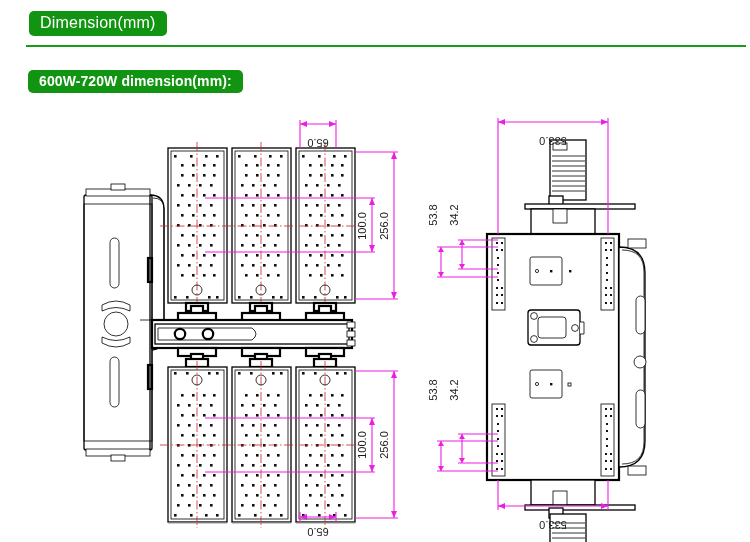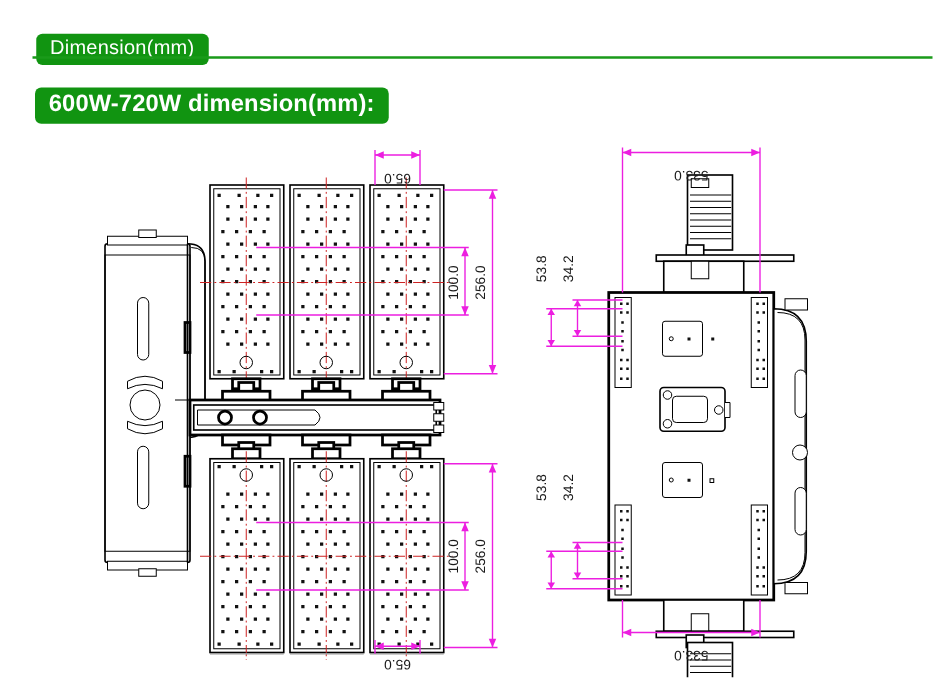--- a/index.html
+++ b/index.html
@@ -3,23 +3,23 @@
 <meta charset="utf-8">
 <style>
   html,body{margin:0;padding:0;background:#ffffff;}
   body{width:750px;height:542px;position:relative;overflow:hidden;
        font-family:"Liberation Sans","DejaVu Sans",sans-serif;}
 
   
   .hdr-wrap{position:absolute;left:0;top:0;width:750px;}
   .badge{display:inline-block;background:#119411;color:#ffffff;
          border-radius:5px;padding:3px 11px 4px 11px;white-space:nowrap;}
-  #badge-main{position:absolute;left:29px;top:27px;font-size:16px;letter-spacing:.2px;text-align:right;}
+  #badge-main{position:absolute;left:29px;top:11px;font-size:16px;letter-spacing:.2px;text-align:right;}
   #rule-main{position:absolute;left:26px;top:45px;width:720px;height:2px;background:#1a9a1a;}
-  #badge-sub{position:absolute;left:28px;top:70px;font-size:19px;font-weight:bold;letter-spacing:.1px;}
+  #badge-sub{position:absolute;left:28px;top:70px;font-size:14px;font-weight:bold;letter-spacing:.1px;}
 
   
   #drawing{position:absolute;left:0;top:100px;width:750px;height:442px;}
   #drawing svg{display:block;}
 
   .ln{stroke:#000;fill:none;}
   .thin{stroke-width:0.8;}
   .med{stroke-width:1.3;}
   .thick{stroke-width:2.2;}
   .fillw{fill:#ffffff;}

